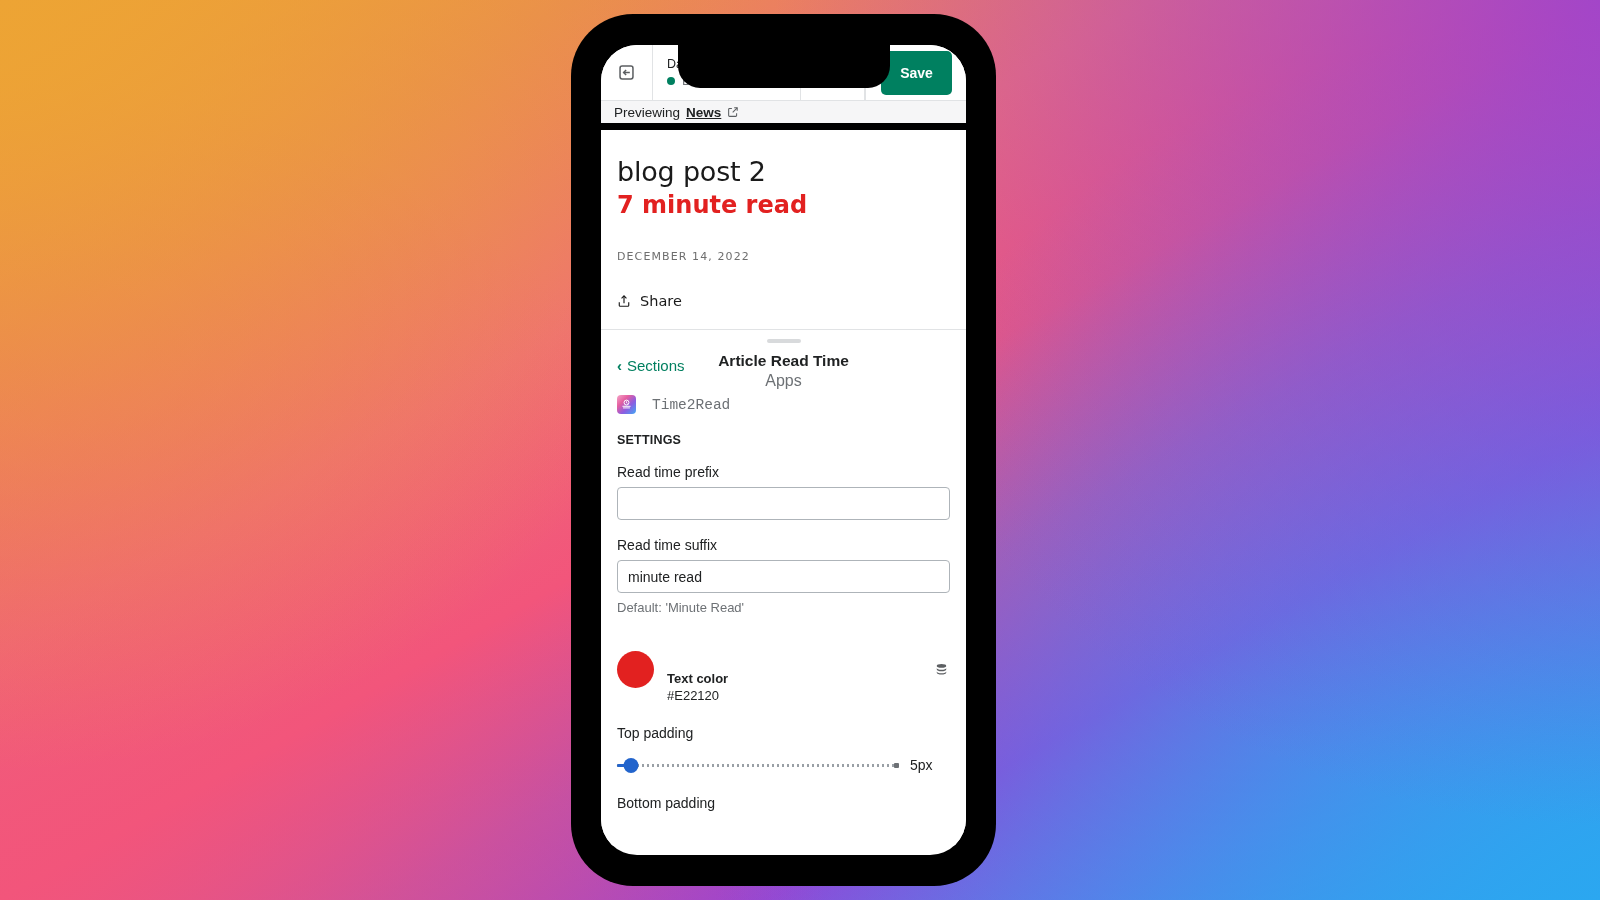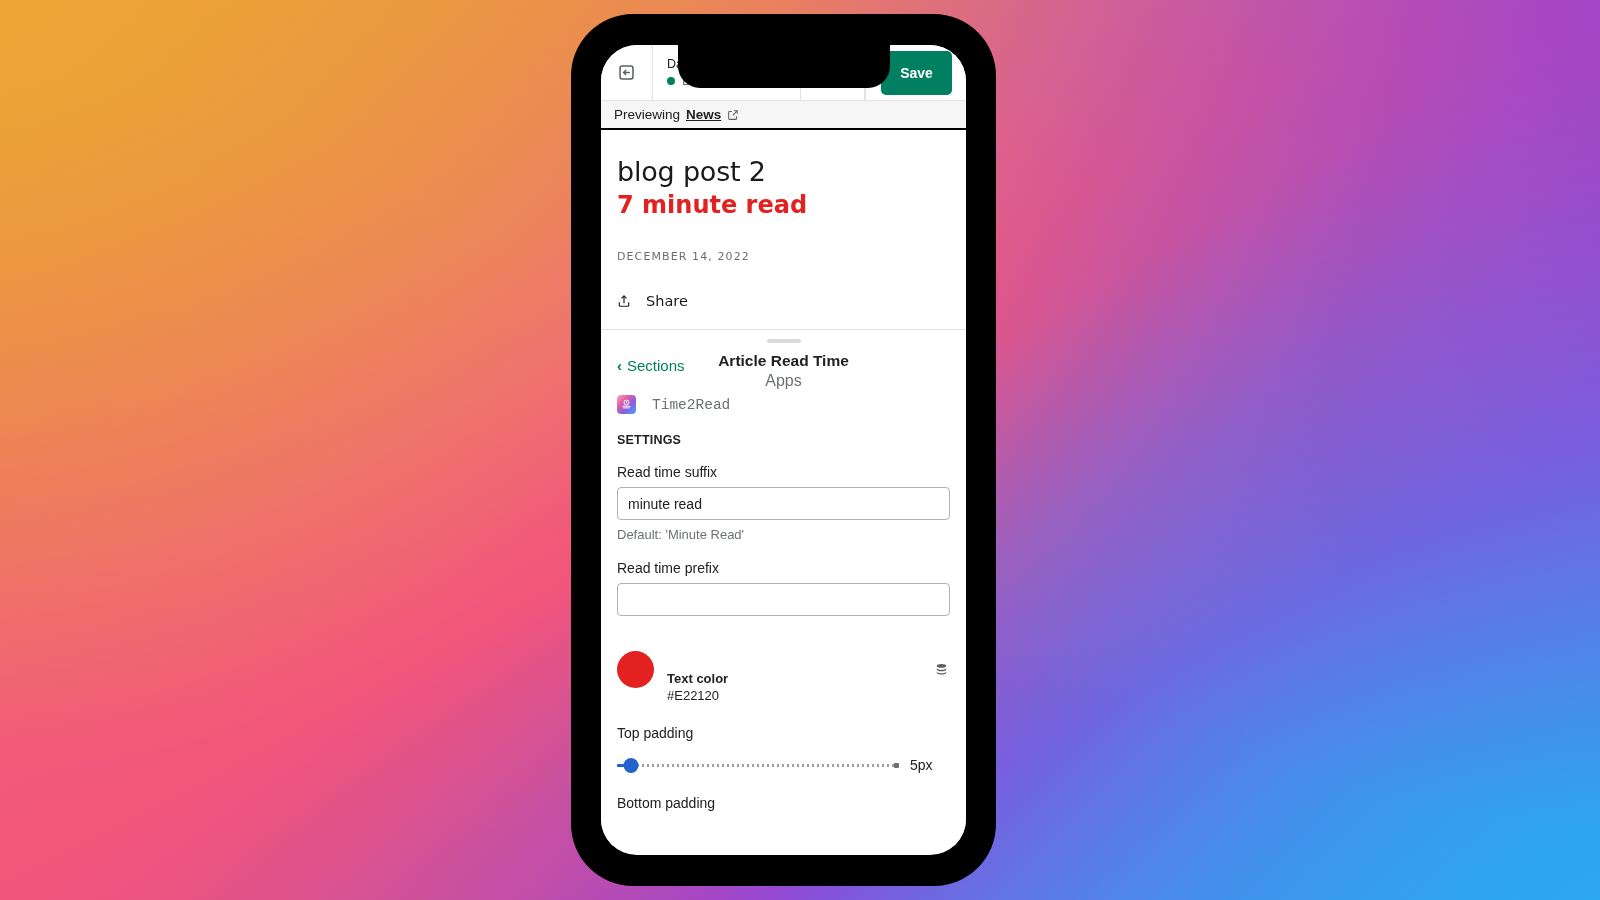--- a/index.html
+++ b/index.html
@@ -141,21 +141,21 @@
   .exit-icon svg { display: block; }
 
   
   .previewbar {
     display: flex;
     align-items: center;
     gap: 6px;
     height: 29px;
     padding: 0 13px;
     background: #f6f6f7;
-    border-bottom: 2px solid #000000;
+    border-bottom: 7px solid #000000;
     font-size: 13.5px;
     color: #202223;
   }
   .previewbar .label { color: #202223; }
   .previewbar .link {
     font-weight: bold;
     text-decoration: underline;
     color: #202223;
     cursor: pointer;
   }
@@ -185,21 +185,21 @@
   .article-date {
     font-size: 11px;
     letter-spacing: 1.1px;
     color: #6e6e6e;
     margin-top: 30px;
     font-family: "DejaVu Sans", sans-serif;
   }
   .share-row {
     display: flex;
     align-items: center;
-    gap: 15px;
+    gap: 9px;
     margin-top: 30px;
     font-size: 14.5px;
     color: #1a1a1a;
     cursor: pointer;
     font-family: "DejaVu Sans", sans-serif;
   }
   .share-icon { display: inline-flex; color: #1a1a1a; }
 
   
   .sheet {
@@ -489,28 +489,28 @@
               <path d="M3 10.2h10"></path>
               <path d="M3.8 12.2h8.4"></path>
             </svg>
           </span>
           <span class="app-name">Time2Read</span>
         </div>
 
         <div class="settings-label">SETTINGS</div>
 
         <div class="field">
+          <div class="field-label">Read time prefix</div>
+          <input class="text-input" type="text" id="input-prefix" value="" style="">
+        </div>
+
+        <div class="field">
           <div class="field-label">Read time suffix</div>
           <input class="text-input" type="text" id="input-suffix" value="minute read" style="">
           <div class="field-help">Default: 'Minute Read'</div>
-        </div>
-
-        <div class="field">
-          <div class="field-label">Read time prefix</div>
-          <input class="text-input" type="text" id="input-prefix" value="" style="">
         </div>
 
         <div class="color-row">
           <span class="swatch" id="color-swatch" style="background: rgb(226, 33, 32);"></span>
           <div class="color-meta">
             <div class="color-name">Text color</div>
             <div class="color-hex">#E22120</div>
           </div>
           <span class="db-icon">
             <svg width="17" height="17" viewBox="0 0 18 18" fill="#5c5f62">

